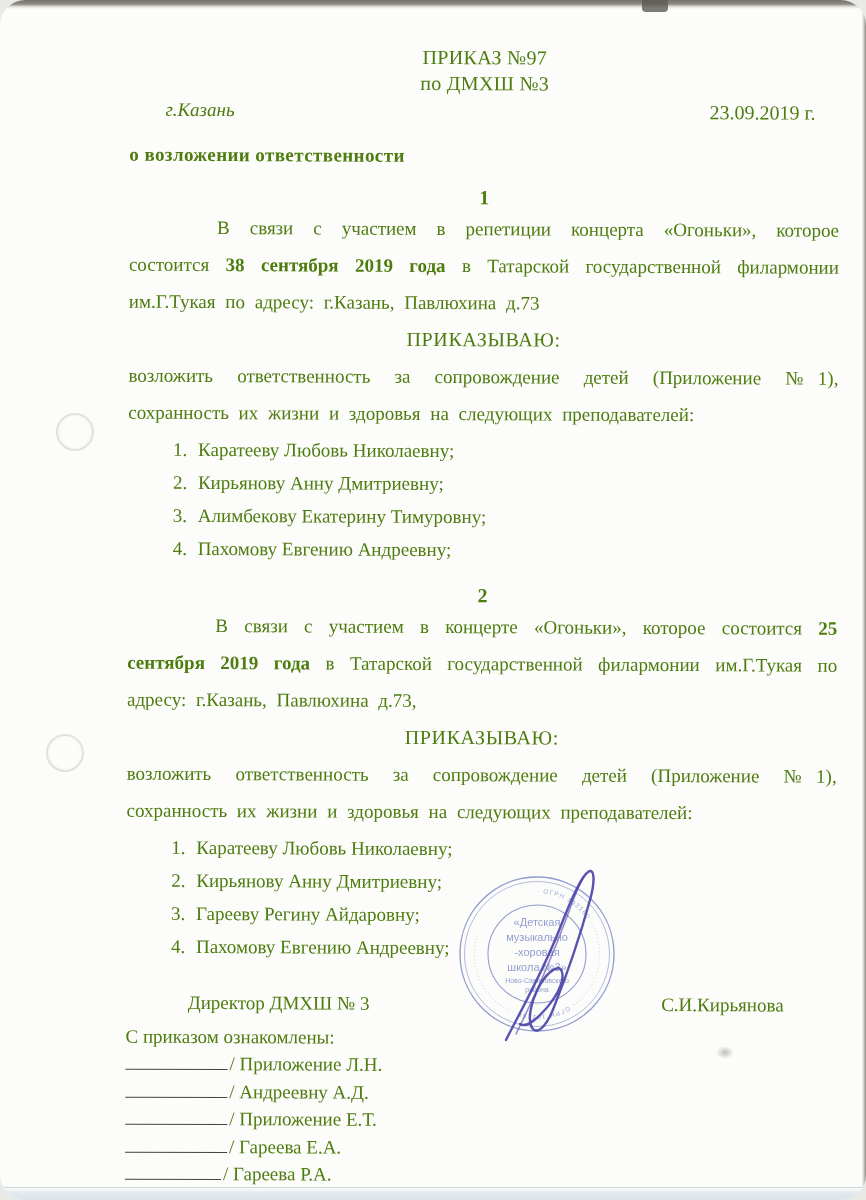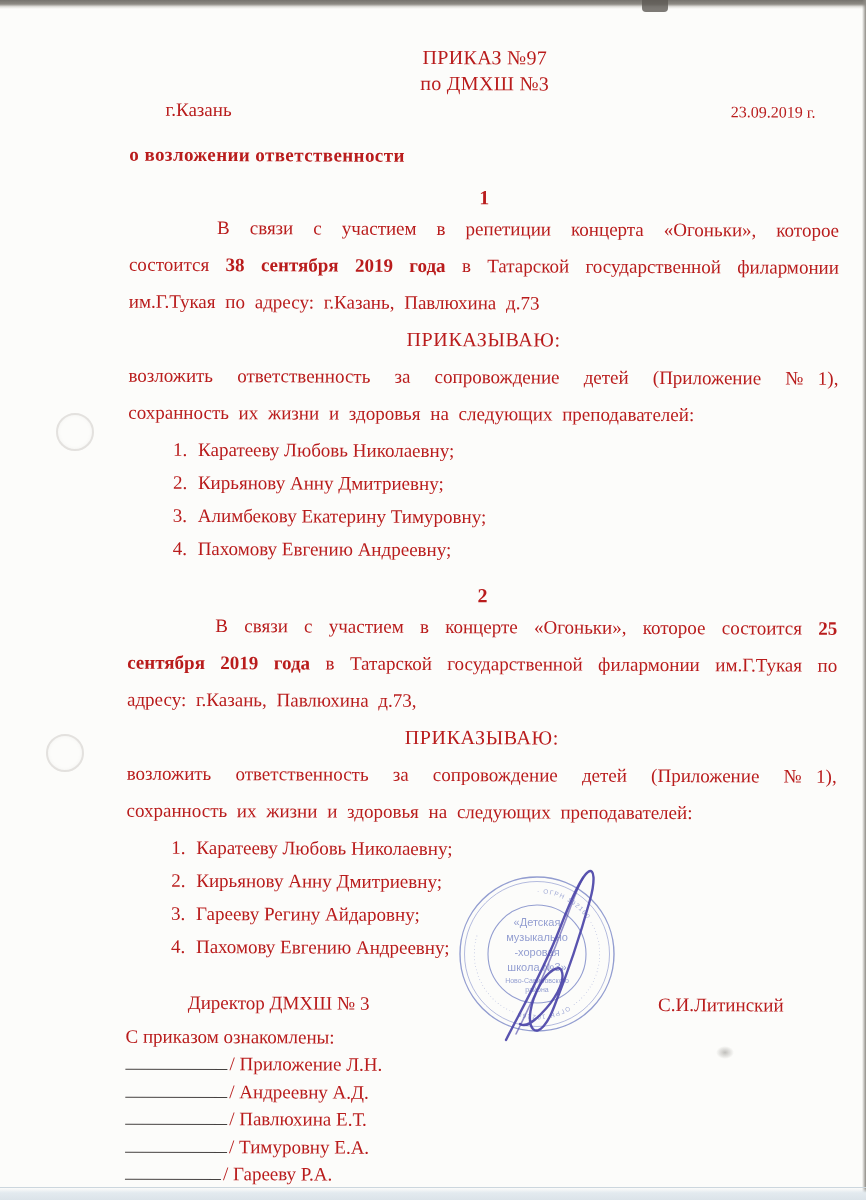--- a/index.html
+++ b/index.html
@@ -1,31 +1,31 @@
 <!DOCTYPE html>
 <html><head>
 <meta charset="utf-8">
 <style>
   html,body { margin:0; padding:0; background:#e9e9e7; }
   .page {
     position:relative; width:866px; height:1200px; margin:0 auto;
     background:#fcfcfa; overflow:hidden;
     font-family:"Liberation Serif","DejaVu Serif",serif;
-    color:#b91c1c; font-size:19px;
+    color:#4d7c0f; font-size:19px;border-radius:25px;
   }
   .content {
     position:absolute; left:0; top:0; width:866px;
     padding:44px 28px 0 128px; box-sizing:border-box;
     transform:rotate(0.25deg); transform-origin:50% 40%;
   }
   .t-center { text-align:center; }
   .title-line { line-height:26px; letter-spacing:0.3px; font-size:20px; }
   .city-date { display:flex; justify-content:space-between; line-height:26px; margin-top:2px; }
-  .city { padding-left:36px; }
-  .date { padding-right:24px; font-size:16px; }
+  .city { padding-left:36px;font-style:italic; }
+  .date { padding-right:24px; font-size:20px; }
   .subject { font-weight:bold; margin-top:20px; line-height:24px; letter-spacing:0.4px; }
   .sec-num { font-weight:bold; text-align:center; margin-top:16px; line-height:26px; font-size:20px; }
   p.body-par {
     margin:0; line-height:37px; text-align:justify; word-spacing:5px;
   }
   p.indent { text-indent:88px; }
   .decree {
     margin:0; line-height:37px; text-align:center; font-size:20px; letter-spacing:0.6px;
   }
   ol.teachers { margin:2px 0 0 0; padding-left:64px; }
@@ -93,29 +93,29 @@
     <p class="body-par">возложить ответственность за сопровождение детей (Приложение №1), сохранность их жизни и здоровья на следующих преподавателей:</p>
     <ol class="teachers">
       <li>Каратееву Любовь Николаевну;</li>
       <li>Кирьянову Анну Дмитриевну;</li>
       <li>Гарееву Регину Айдаровну;</li>
       <li>Пахомову Евгению Андреевну;</li>
     </ol>
 
     <div class="director-row">
       <span class="director-label">Директор ДМХШ № 3</span>
-      <span>С.И.Литинский</span>
+      <span>С.И.Кирьянова</span>
     </div>
     <div class="ack-heading">С приказом ознакомлены:</div>
 
     <div class="sig-line"><span class="sig-blank"></span><span>/ Приложение Л.Н.</span></div>
     <div class="sig-line"><span class="sig-blank"></span><span>/ Андреевну А.Д.</span></div>
-    <div class="sig-line"><span class="sig-blank"></span><span>/ Павлюхина Е.Т.</span></div>
-    <div class="sig-line"><span class="sig-blank"></span><span>/ Тимуровну Е.А.</span></div>
-    <div class="sig-line short"><span class="sig-blank"></span><span>/ Гарееву Р.А.</span></div>
+    <div class="sig-line"><span class="sig-blank"></span><span>/ Приложение Е.Т.</span></div>
+    <div class="sig-line"><span class="sig-blank"></span><span>/ Гареева Е.А.</span></div>
+    <div class="sig-line short"><span class="sig-blank"></span><span>/ Гареева Р.А.</span></div>
 
   </div>
 
   <svg class="stamp" viewBox="0 0 168 176" xmlns="http://www.w3.org/2000/svg">
     <g stroke="#8591cb" fill="none">
       <circle cx="84" cy="88" r="77" stroke-width="1.4"></circle>
       <circle cx="84" cy="88" r="72.5" stroke-width="0.7"></circle>
       <circle cx="84" cy="88" r="49" stroke-width="1.1"></circle>
     </g>
     <path id="ringpath" d="M 84 27 A 61 61 0 1 1 83.9 27" fill="none"></path>

